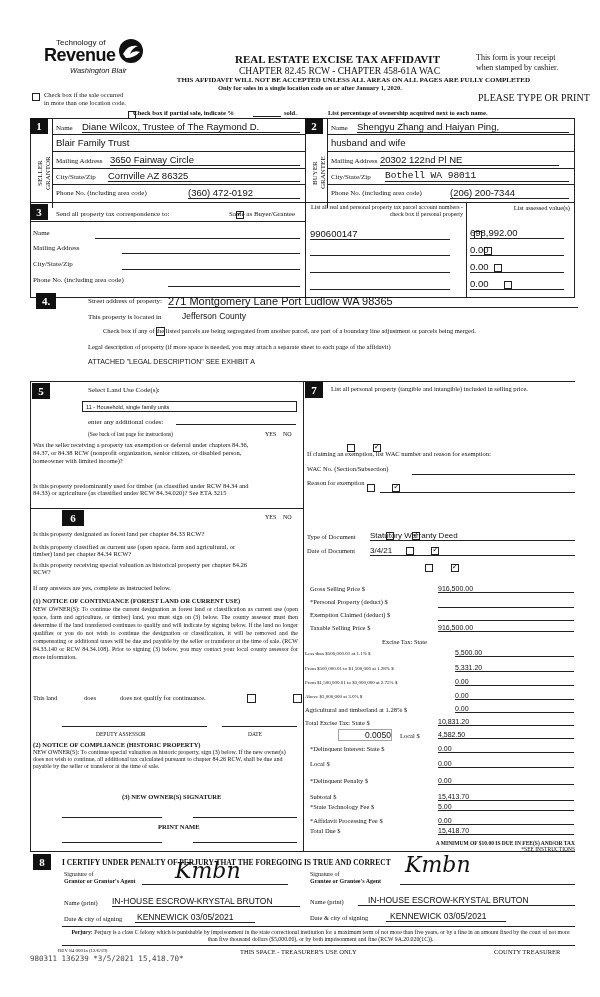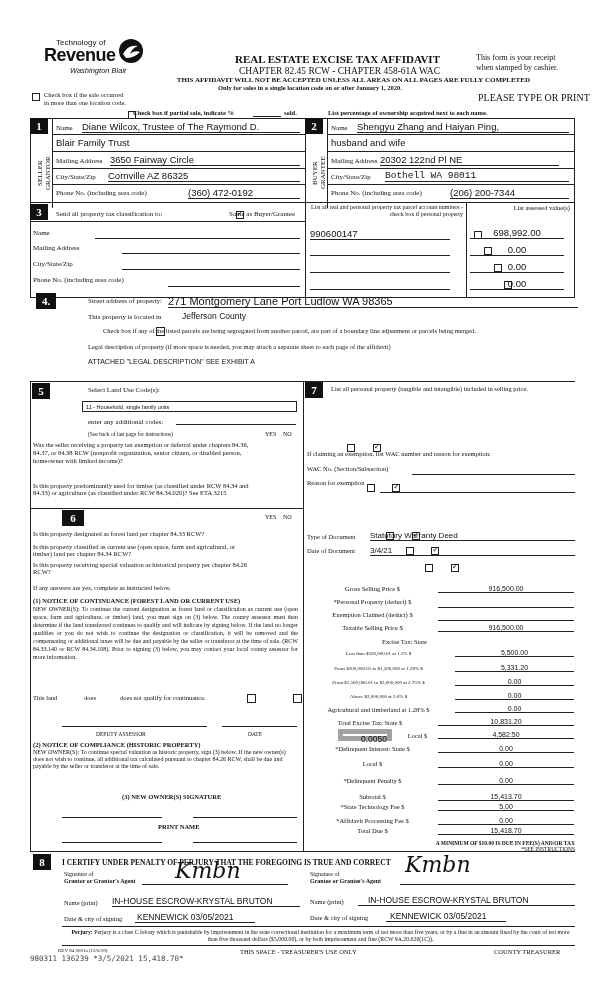--- a/index.html
+++ b/index.html
@@ -9,21 +9,21 @@
   .field { font-family: "Liberation Sans", sans-serif; font-size: 9.5px; color: #111; border-bottom: 1px solid #222; }
   .lbl { font-size: 7px; }
   .num-badge { position: absolute; background: #111; color: #fff; font-weight: bold; font-size: 11px; text-align: center; line-height: 16px; width: 18px; height: 16px; }
   .cb { display: inline-block; width: 8px; height: 8px; border: 1px solid #222; vertical-align: middle; background: #fff; position: relative; }
   .cb.checked::after { content: "✓"; position: absolute; left: 0px; top: -3px; font-size: 8px; font-family: "DejaVu Sans", sans-serif; }
   .cb.xchk { background: #fff; }
   .cb.xchk::after { content: "✓"; position: absolute; left: 0px; top: -3px; font-size: 8px; font-family: "DejaVu Sans", sans-serif; }
   .hline { position: absolute; height: 1px; background: #222; }
   .vline { position: absolute; width: 1px; background: #222; }
   .bold { font-weight: bold; }
-  .right { text-align: center; }
+  .right { text-align: left; }
   .center { text-align: right; }
   .vert { position: absolute; writing-mode: vertical-rl; transform: rotate(180deg); font-size: 7px; text-align: center; line-height: 8px; }
   .sig { font-family: "DejaVu Serif", serif; font-style: italic; font-size: 22px; color: #111; }
 </style>
 </head>
 <body>
 
 
 
 
@@ -94,21 +94,21 @@
 <div class="hline" style="left:327px;top:168px;width:248px;"></div>
 <div class="abs lbl" style="left:331px;top:173px;">City/State/Zip</div>
 <div class="abs field" style="left:385px;top:170px;width:184px;font-family:Liberation Mono, monospace;">Bothell WA 98011</div>
 <div class="hline" style="left:327px;top:184px;width:248px;"></div>
 <div class="abs lbl" style="left:331px;top:189px;">Phone No. (including area code)</div>
 <div class="abs field" style="left:450px;top:187px;width:119px;">(206) 200-7344</div>
 <div class="hline" style="left:305px;top:202px;width:270px;"></div>
 
 
 <div class="num-badge" style="left:30px;top:204px;">3</div>
-<div class="abs lbl" style="left:56px;top:210px;">Send all property tax classification to:</div>
+<div class="abs lbl" style="left:56px;top:210px;">Send all property tax correspondence to:</div>
 <span class="abs cb xchk" style="left:216px;top:210px;"></span>
 <div class="abs lbl" style="left:229px;top:210px;">Same as Buyer/Grantee</div>
 <div class="hline" style="left:30px;top:221px;width:275px;"></div>
 <div class="abs lbl" style="left:33px;top:229px;">Name</div>
 <div class="abs" style="left:95px;top:238px;width:205px;border-bottom:1px solid #222;"></div>
 <div class="abs lbl" style="left:33px;top:244px;">Mailing Address</div>
 <div class="abs" style="left:122px;top:253px;width:178px;border-bottom:1px solid #222;"></div>
 <div class="abs lbl" style="left:33px;top:260px;">City/State/Zip</div>
 <div class="abs" style="left:122px;top:269px;width:178px;border-bottom:1px solid #222;"></div>
 <div class="abs lbl" style="left:33px;top:276px;">Phone No. (including area code)</div>
@@ -244,21 +244,21 @@
 <div class="abs field right" style="left:455px;top:664px;width:119px;font-size:7px;">5,331.20</div>
 <div class="abs right" style="left:305px;top:680px;width:147px;font-size:5px;">From $1,500,000.01 to $3,000,000 at 2.75% $</div>
 <div class="abs field right" style="left:455px;top:678px;width:119px;font-size:7px;">0.00</div>
 <div class="abs right" style="left:305px;top:694px;width:147px;font-size:5px;">Above $3,000,000 at 3.0% $</div>
 <div class="abs field right" style="left:455px;top:692px;width:119px;font-size:7px;">0.00</div>
 <div class="abs right" style="left:305px;top:706px;width:147px;font-size:6.5px;">Agricultural and timberland at 1.28% $</div>
 <div class="abs field right" style="left:455px;top:705px;width:119px;font-size:7px;">0.00</div>
 <div class="abs right" style="left:305px;top:719px;width:130px;font-size:6.5px;">Total Excise Tax: State $</div>
 <div class="abs field right" style="left:438px;top:718px;width:136px;font-size:7px;">10,831.20</div>
 
-<div class="abs sans center" style="left:338px;top:729px;width:54px;height:12px;border:5px solid #a3a3a3;font-size:8.5px;line-height:11px;">0.0050</div>
+<div class="abs sans center" style="left:338px;top:729px;width:54px;height:12px;border:1px solid #a3a3a3;font-size:8.5px;line-height:11px;">0.0050</div>
 <div class="abs right" style="left:400px;top:732px;width:35px;font-size:6.5px;">Local $</div>
 <div class="abs field right" style="left:438px;top:731px;width:136px;font-size:7px;">4,582.50</div>
 
 <div class="abs right" style="left:310px;top:745px;width:125px;font-size:6.5px;">*Delinquent Interest: State $</div>
 <div class="abs field right" style="left:438px;top:745px;width:136px;font-size:7px;">0.00</div>
 <div class="abs right" style="left:310px;top:760px;width:125px;font-size:6.5px;">Local $</div>
 <div class="abs field right" style="left:438px;top:760px;width:136px;font-size:7px;">0.00</div>
 <div class="abs right" style="left:310px;top:777px;width:125px;font-size:6.5px;">*Delinquent Penalty $</div>
 <div class="abs field right" style="left:438px;top:777px;width:136px;font-size:7px;">0.00</div>
 <div class="abs right" style="left:310px;top:793px;width:125px;font-size:6.5px;">Subtotal $</div>

